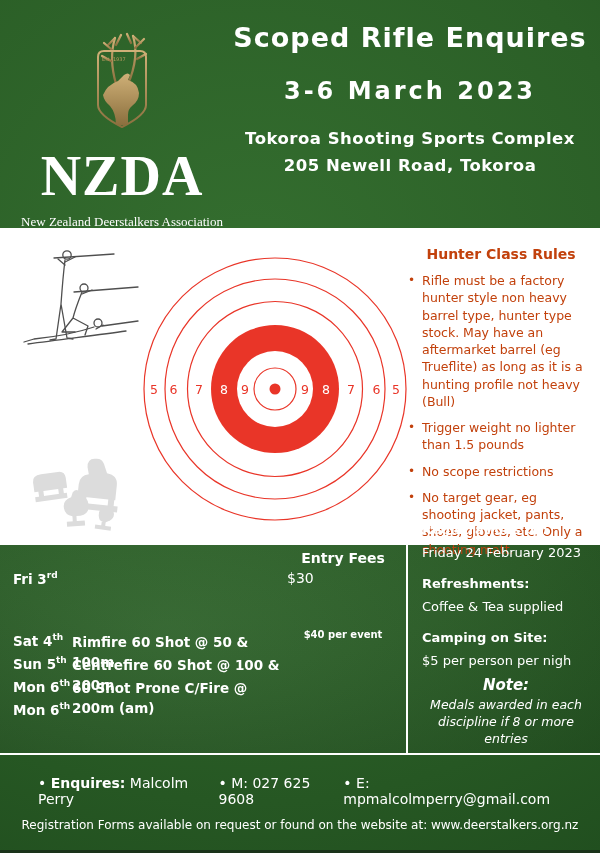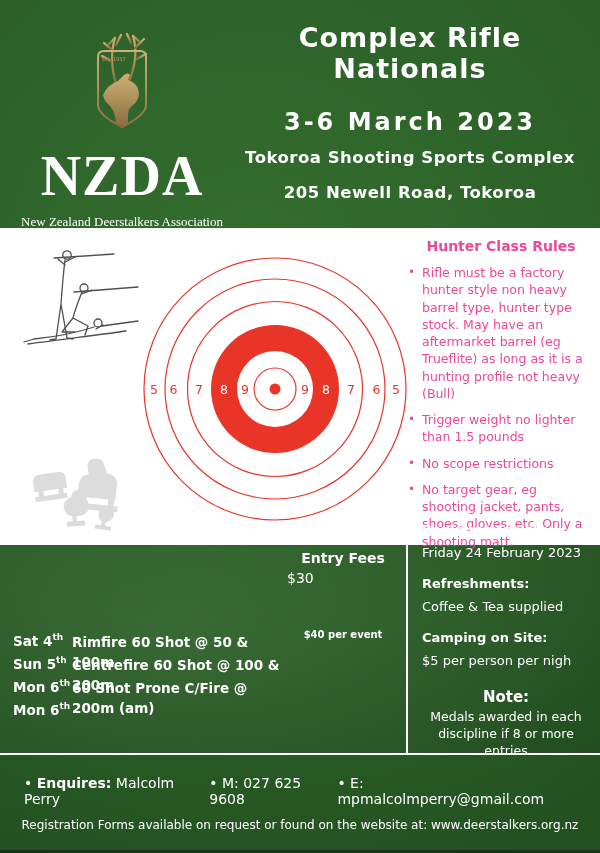--- a/index.html
+++ b/index.html
@@ -13,28 +13,28 @@
   .logo-block{ position:absolute; left:20px; top:16px; width:204px; height:228px; }
   .logo-svg{ position:absolute; left:74px; top:14px; }
   .nzda{ position:absolute; top:130px; left:0; width:204px; text-align:center;
          font-family:"Liberation Serif","DejaVu Serif",serif; font-weight:bold;
          font-size:56px; line-height:1.1; color:#fff; letter-spacing:1px;}
   .org{ position:absolute; top:198px; left:0; width:204px; text-align:center;
         font-family:"Liberation Serif","DejaVu Serif",serif; font-size:13px; color:#fff;}
   .title-block{ position:absolute; left:232px; top:0; width:356px; text-align:center; color:#fff;}
   .title{ margin-top:22px; font-size:27px; font-weight:bold; letter-spacing:1px;}
   .date{ margin-top:24px; font-size:24px; font-weight:bold; letter-spacing:3px;}
-  .venue{ margin-top:12px; font-size:16.5px; font-weight:bold; letter-spacing:.5px;}
-  .address{ margin-top:16px; font-size:16.5px; font-weight:bold; letter-spacing:.5px;}
+  .venue{ margin-top:24px; font-size:16.5px; font-weight:bold; letter-spacing:.5px;}
+  .address{ margin-top:8px; font-size:16.5px; font-weight:bold; letter-spacing:.5px;}
   
   .mid{ position:absolute; top:228px; left:0; width:600px; height:317px; background:#fff; }
   .shooters{ position:absolute; left:14px; top:16px; }
   .target{ position:absolute; left:142px; top:28px; }
   .sil{ position:absolute; left:26px; top:220px; }
-  .rules{ position:absolute; left:408px; top:10px; width:186px; color:#ec4899;}
+  .rules{ position:absolute; left:408px; top:18px; width:186px; color:#c2410c;}
   .rules-title{ text-align:center; font-size:14px; font-weight:bold; margin-bottom:10px;}
   .rule{ display:flex; margin-bottom:9px; }
   .rule .dot{ width:14px; flex:0 0 14px; font-size:12px; line-height:1.4; }
   .rule .txt{ font-size:12.5px; line-height:1.38; }
   
   .sched{ position:absolute; top:545px; left:0; width:600px; height:208px; color:#fff;
           background: radial-gradient(90% 120% at 28% 40%, rgba(255,255,255,.06), rgba(0,0,0,.10)); }
   .vline{ position:absolute; left:406px; top:0; width:2px; height:208px; background:#fff; }
   .fees-hdr{ position:absolute; left:287px; top:5px; width:112px; text-align:center;
              font-size:14px; font-weight:bold;}
@@ -45,27 +45,27 @@
   .srow{ position:absolute; left:13px; display:flex; font-weight:bold; }
   .srow .day{ width:59px; flex:0 0 59px; font-size:13.5px; }
   .srow .day sup{ font-size:9px; }
   .srow .ev{ width:215px; font-size:13.5px; line-height:1.5; }
   
   .info{ position:absolute; top:513px; left:408px; width:192px; height:164px;
          padding:9px 10px 0 14px; color:#fff; }
   .ilabel{ font-size:13px; font-weight:bold; }
   .ivalue{ font-size:13px; margin-top:8px; }
   .gap{ height:16px; }
-  .note{ text-align:center; margin-top:20px; }
+  .note{ text-align:center; margin-top:8px;font-style:italic; }
   .note-label{ font-size:15px; font-weight:bold; }
   .note-value{ font-size:12.5px; line-height:1.35; margin-top:3px; }
   
   .contact{ position:absolute; top:753px; left:0; width:600px; height:100px;
             border-top:2px solid #fff; color:#fff; }
-  .crow{ display:flex; justify-content:space-between; padding:20px 32px 0 24px; font-size:14px; }
+  .crow{ display:flex; justify-content:space-between; padding:20px 32px 0 38px; font-size:14px; }
   .citem .b{ font-weight:bold; }
   .cfooter{ text-align:center; margin-top:11px; font-size:12px; }
   .bottom-strip{ position:absolute; bottom:0; left:0; width:600px; height:3px; background:#1a331a; }
 </style>
 </head>
 <body>
 
 <div class="poster">
 
   <div class="hdr">
@@ -94,21 +94,21 @@
         <path d="M4 27 Q4 21 10 21 L46 21 Q52 21 52 27 L52 75 Q52 85 28 97 Q4 85 4 75 Z" stroke="url(#gold)" stroke-width="2" fill="none"></path>
 
         <text x="8" y="31" font-size="5" fill="#b79a5e">Est. 1937</text>
 
         <path fill="url(#gold)" d="M9 65 Q13 55 24 51 L30 45 Q34 42 36 45 L34 50 Q44 53 45 63 Q45 71 38 76 Q34 79 34 85 L34 95 L22 95 Q22 83 16 76 Q10 71 9 65 Z"></path>
       </svg>
       <div class="nzda">NZDA</div>
       <div class="org">New Zealand Deerstalkers Association</div>
     </div>
     <div class="title-block">
-      <div class="title">Complex Rifle Nationals</div>
+      <div class="title">Scoped Rifle Enquires</div>
       <div class="date">3-6 March 2023</div>
       <div class="venue">Tokoroa Shooting Sports Complex</div>
       <div class="address">205 Newell Road, Tokoroa</div>
     </div>
   </div>
 
   <div class="mid">
 
     <svg class="shooters" width="126" height="108" viewBox="0 0 126 108">
       <g stroke="#4f4f4f" stroke-width="1.3" fill="none" stroke-linecap="round" stroke-linejoin="round">
@@ -205,20 +205,21 @@
       </div>
     </div>
   </div>
 
   <div class="sched">
     <div class="fees-hdr">Entry Fees</div>
     <div class="fee-30">$30</div>
     <div class="fee-40">$40 per event</div>
 
     <div class="srow" style="top:25px">
+      <span class="day"><span>Fri 3</span><sup>rd</sup></span>
     </div>
     <div class="srow" style="top:87px">
       <span class="day"><span>Sat 4</span><sup>th</sup></span>
       <span class="ev">Rimfire 60 Shot @ 50 &amp; 100m</span>
     </div>
     <div class="srow" style="top:110px">
       <span class="day"><span>Sun 5</span><sup>th</sup></span>
       <span class="ev">Centrefire 60 Shot @ 100 &amp; 200m</span>
     </div>
     <div class="srow" style="top:133px">

